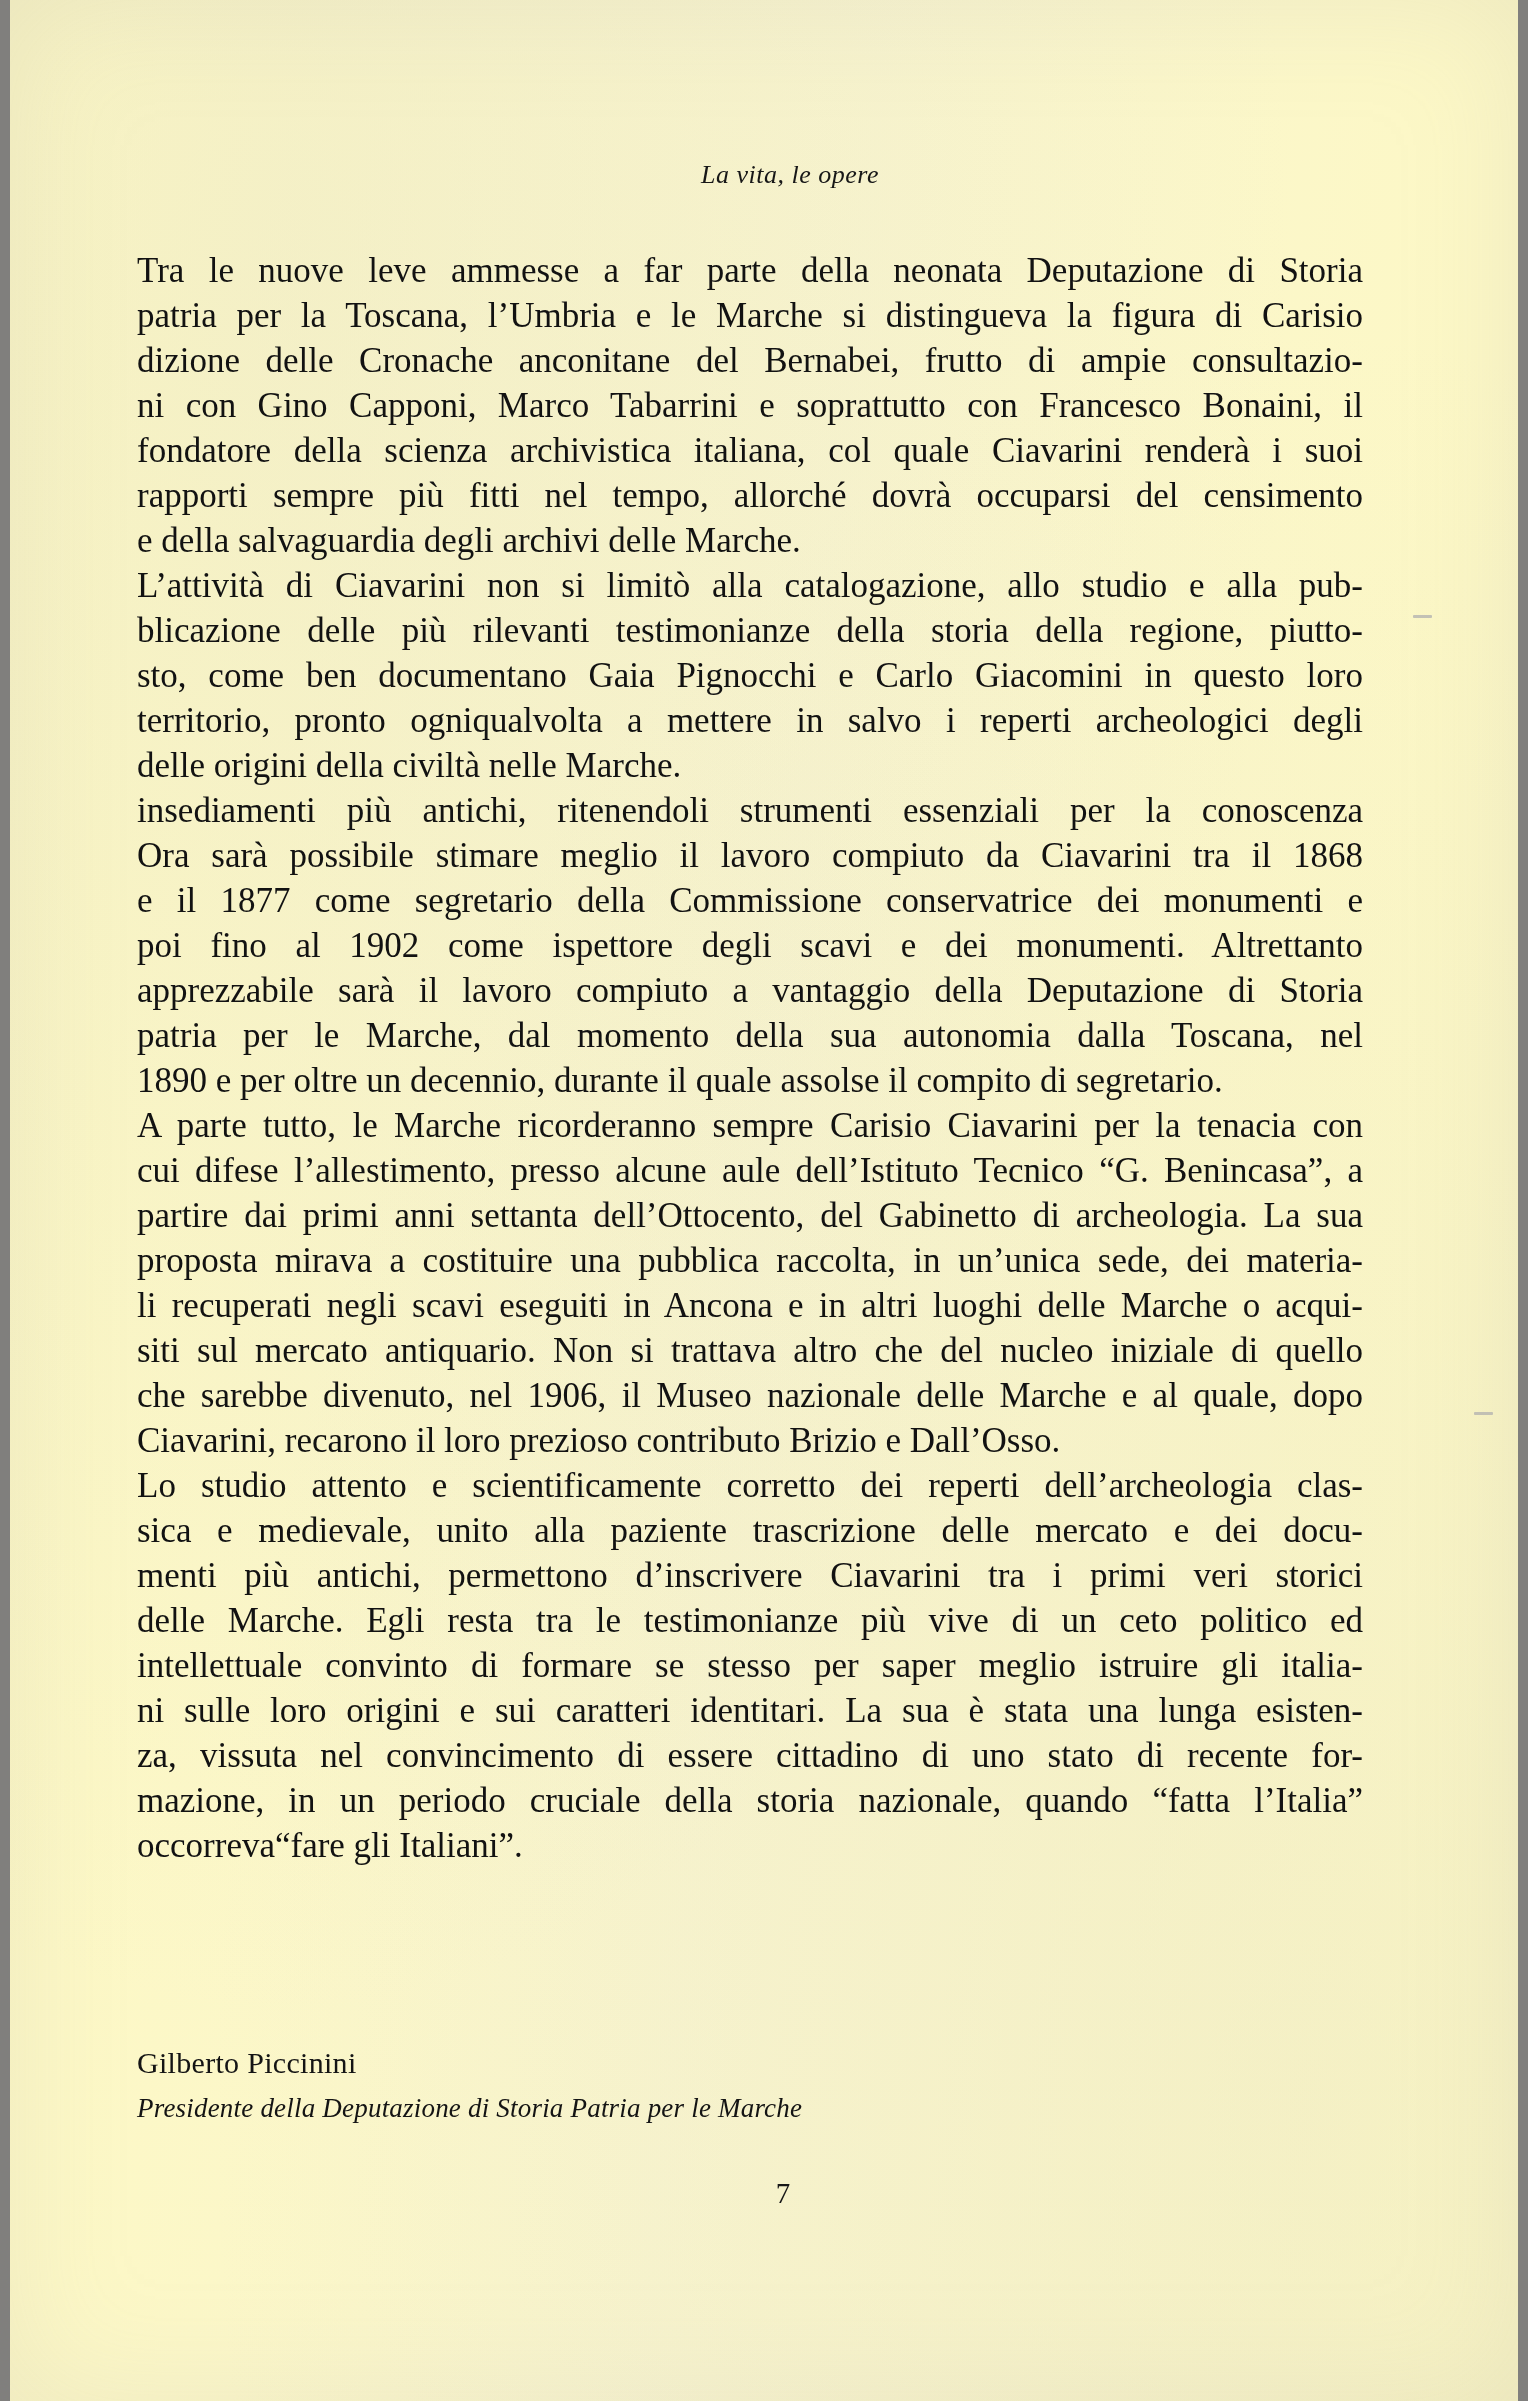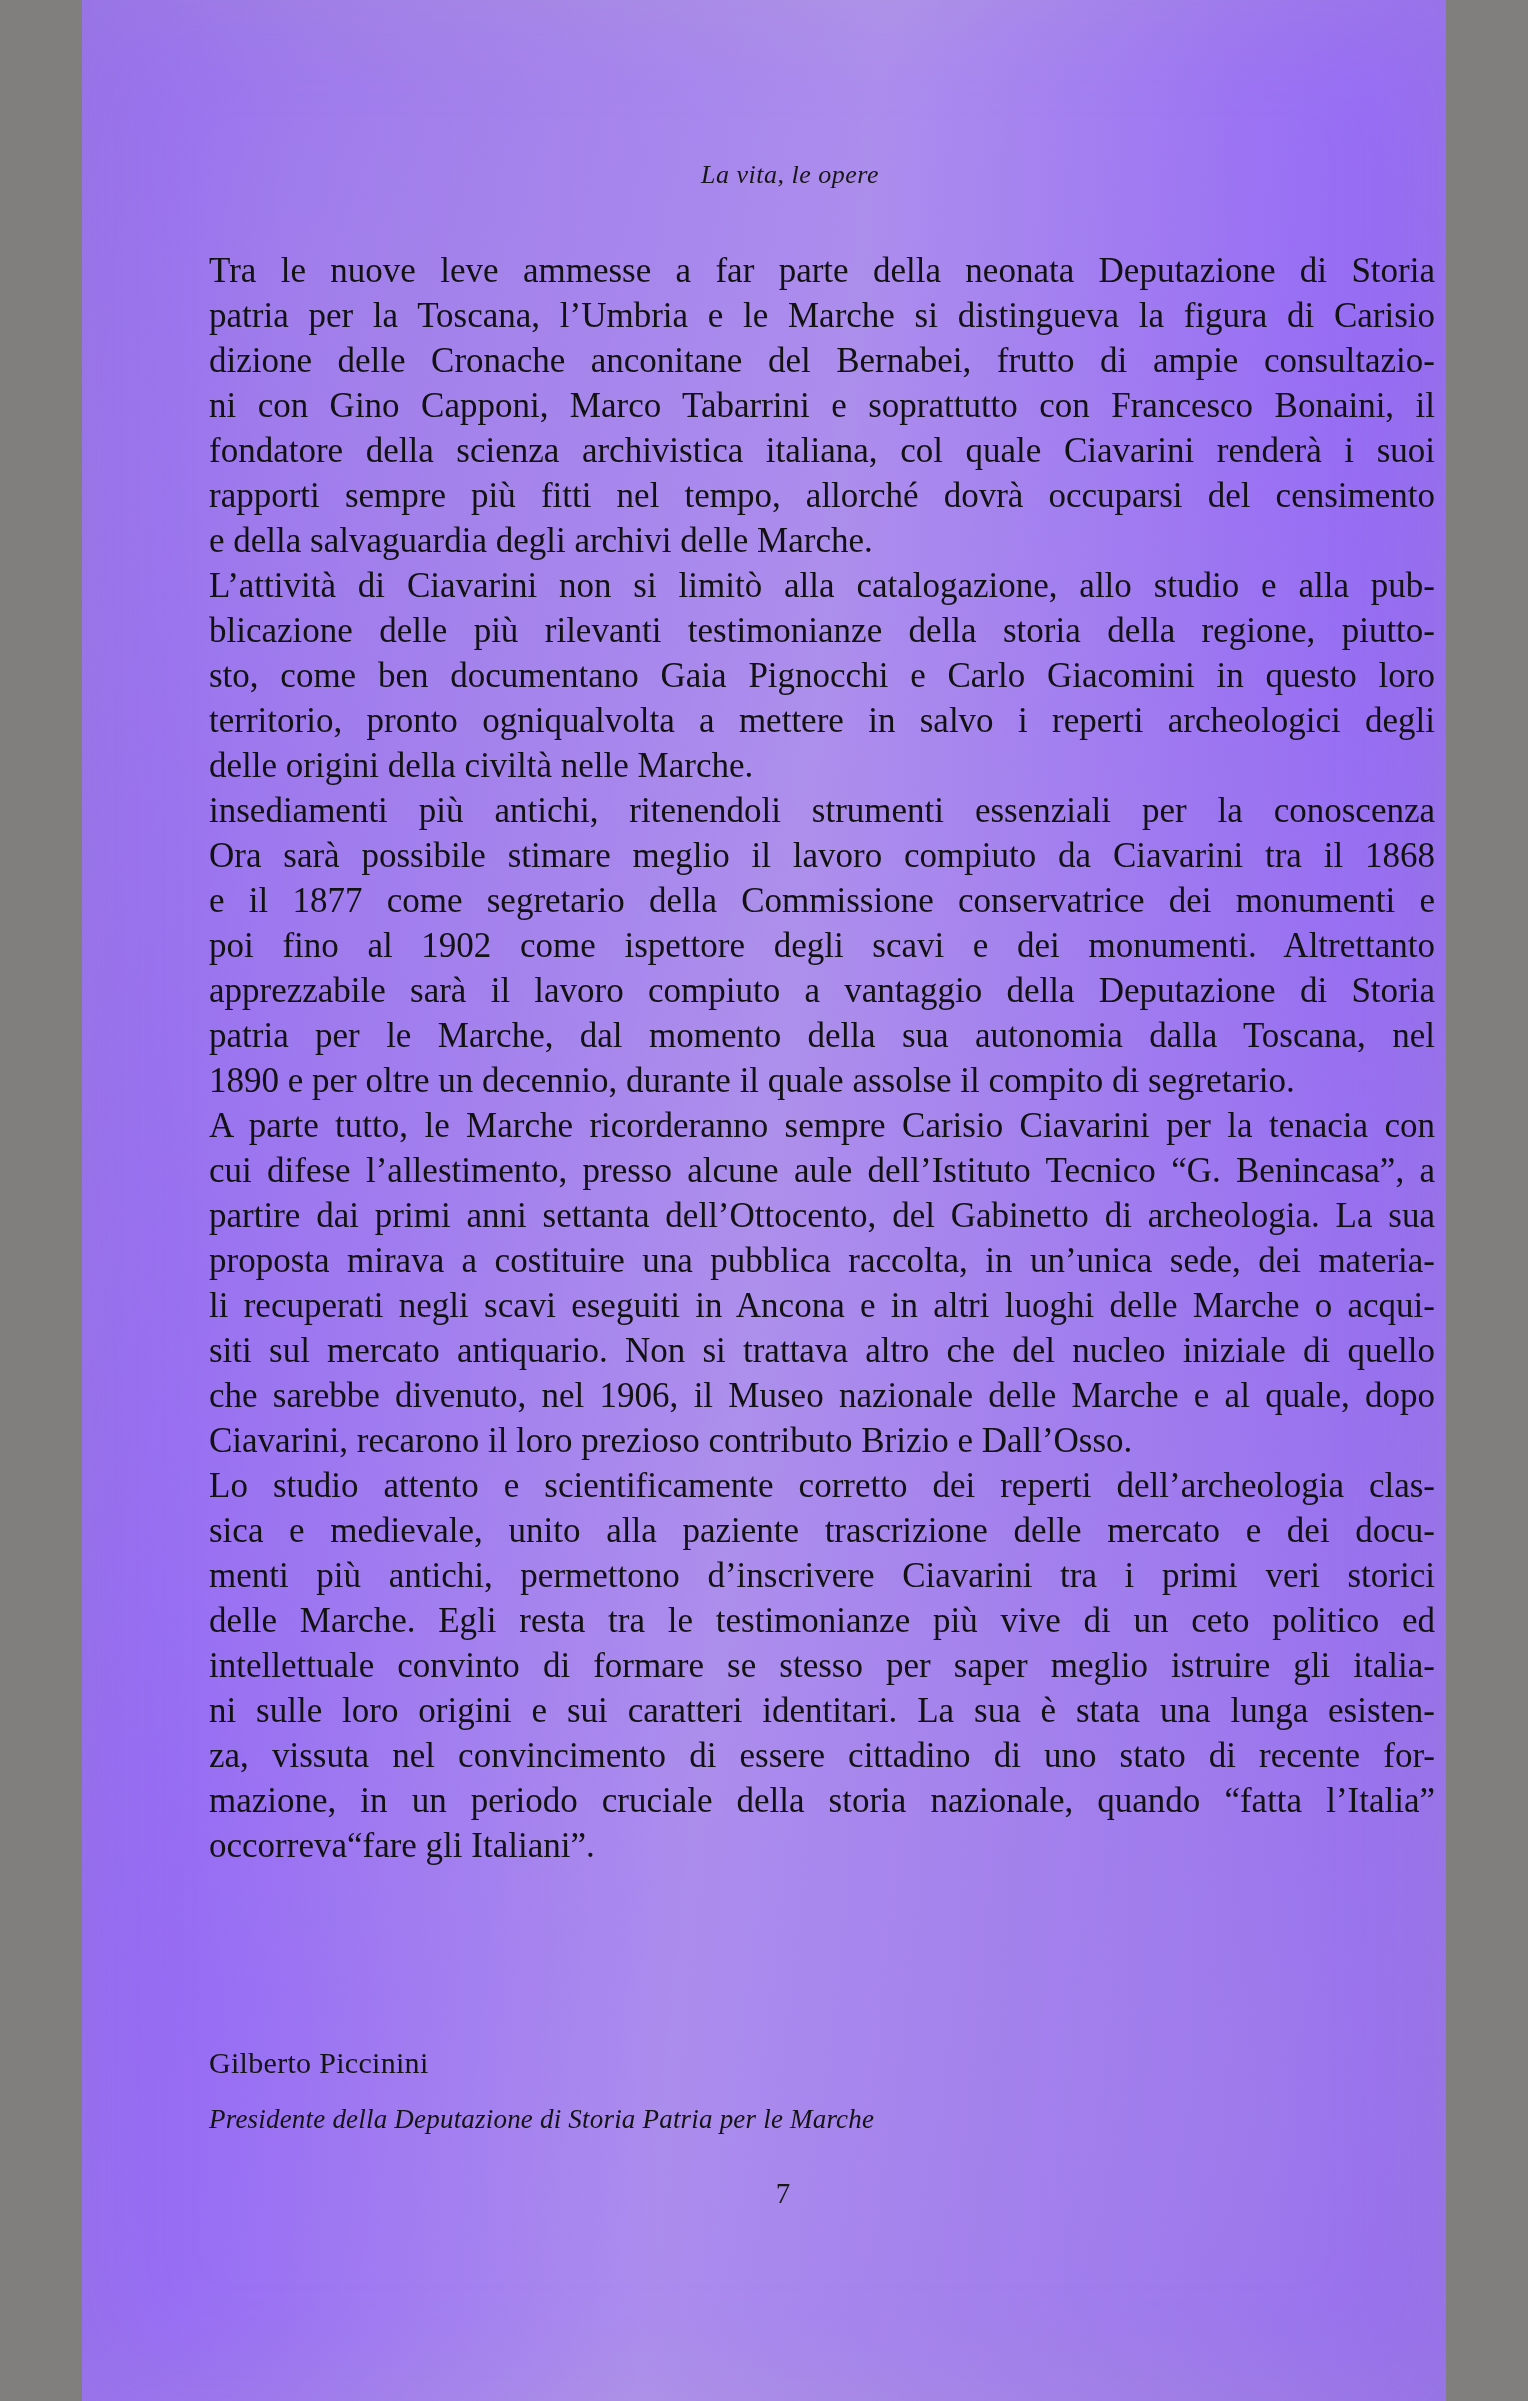--- a/index.html
+++ b/index.html
@@ -4,24 +4,24 @@
 <title>La vita, le opere — 7</title>
 <style>
   html, body {
     margin: 0;
     padding: 0;
     background: #807f7d;
   }
 
   .page {
     position: relative;
-    width: 1364px;
+    width: 1508px;
     height: 2401px;
     margin: 0 auto;
-    background: #8b5cf6;
+    background: #fef9c3;
     overflow: hidden;
     
     box-shadow: inset 0 0 121px rgba(170,168,160,0.20);
   }
 
   .paper-grain {
     position: absolute;
     inset: 0;
     pointer-events: none;
     background:
@@ -87,21 +87,21 @@
     font-size: 30px;
     line-height: 41px;
     letter-spacing: 0.3px;
   }
   .sig-role {
     display: block;
     font-style: italic;
     font-size: 27px;
     line-height: 40px;
     letter-spacing: 0.2px;
-    margin-top: 16px;
+    margin-top: 5px;
   }
 
   
   .folio {
     position: absolute;
     left: 0;
     right: 0;
     top: 2177px;
     text-align: center;
     font-family: "Liberation Serif", "DejaVu Serif", serif;

